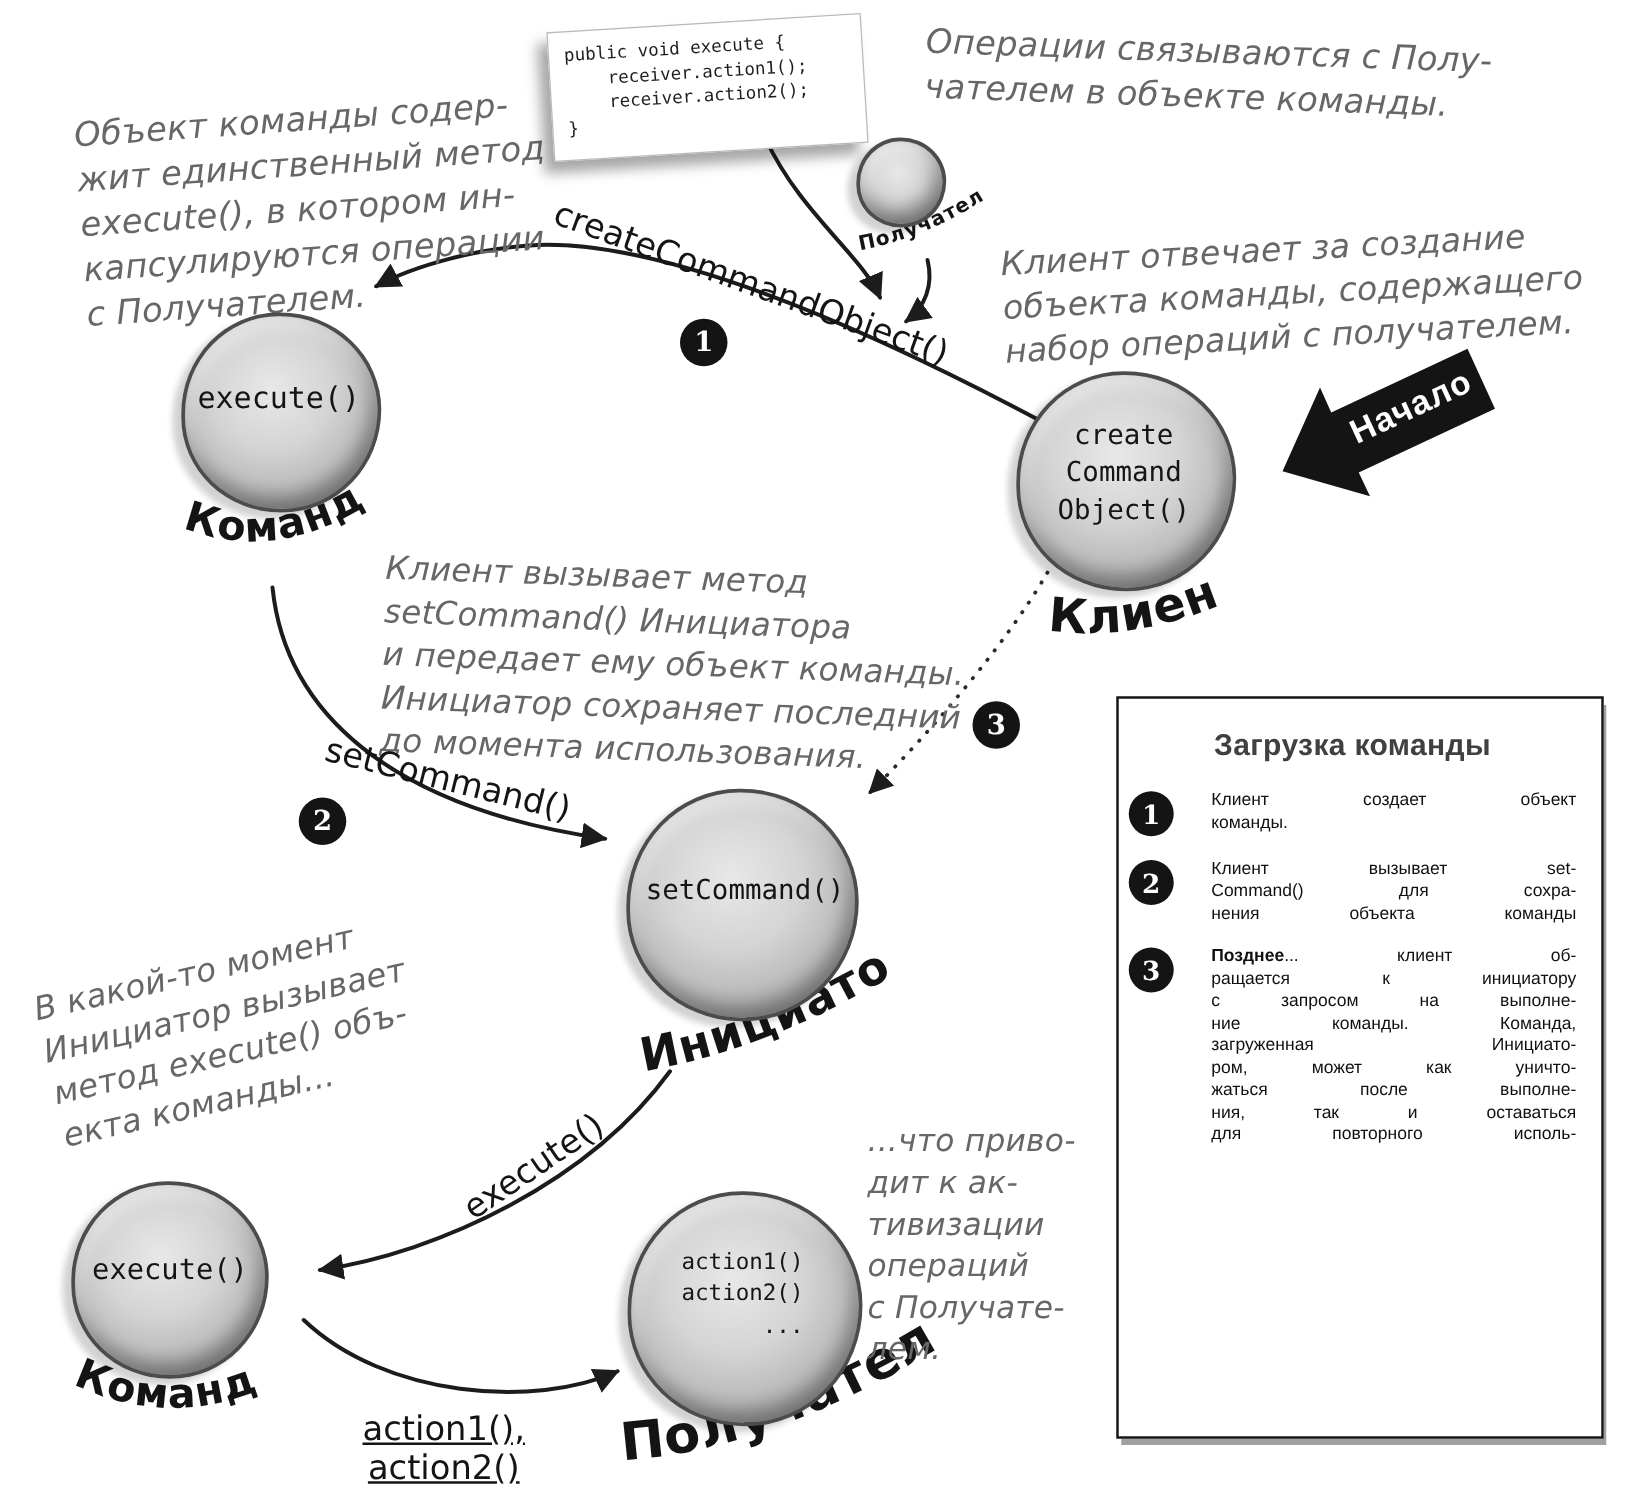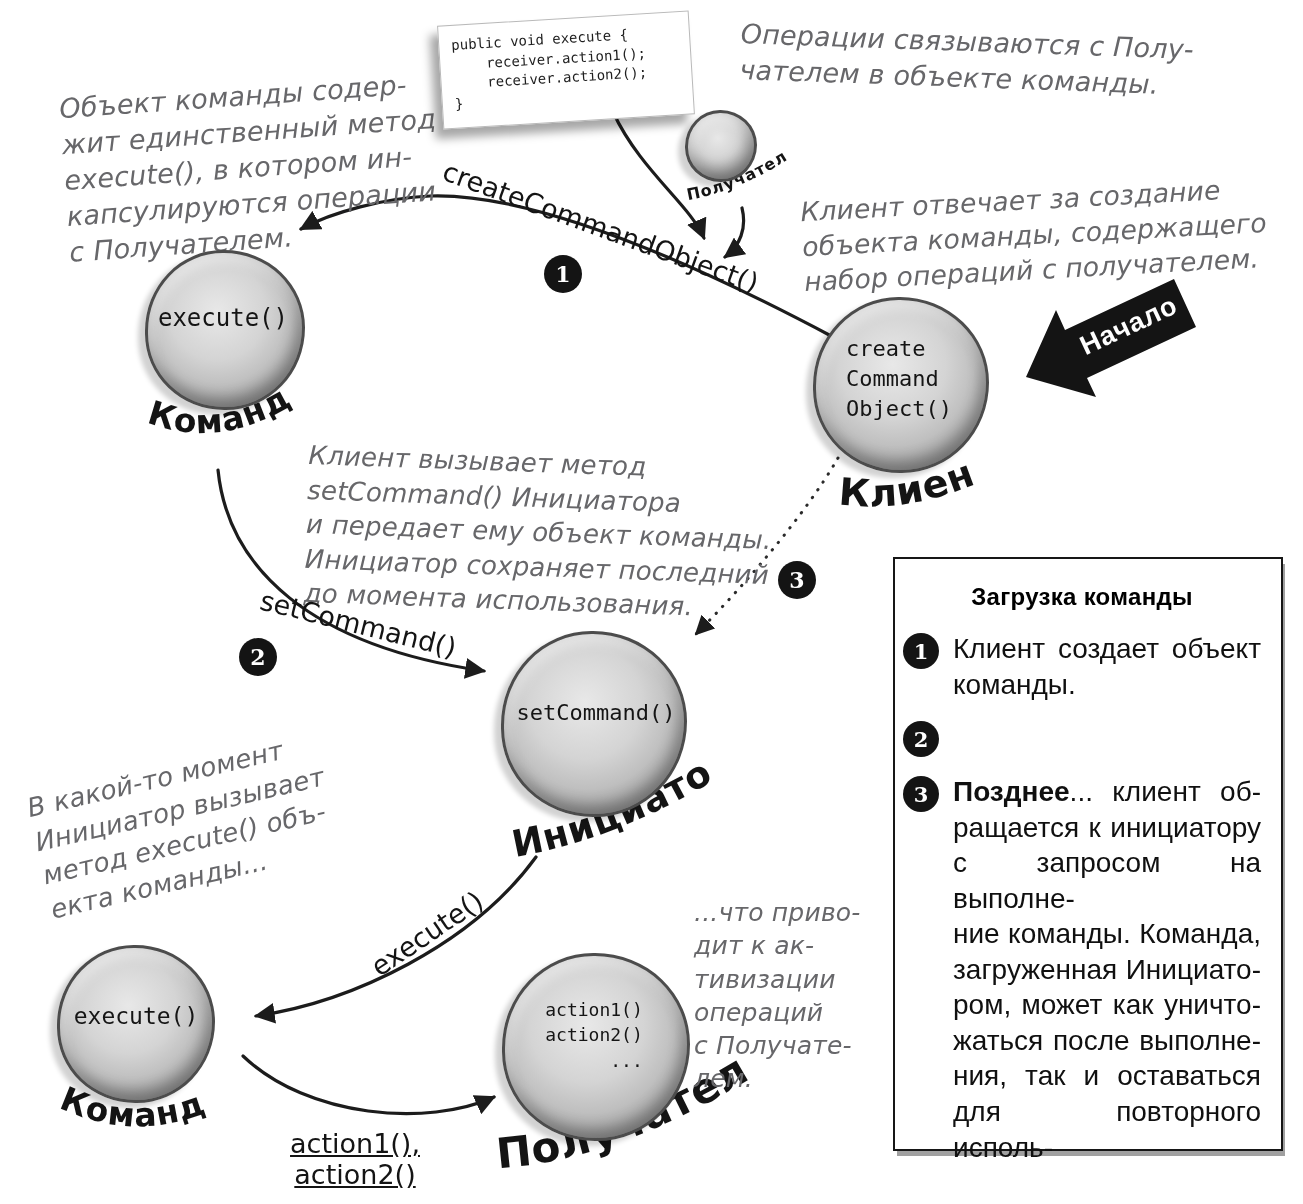--- a/index.html
+++ b/index.html
@@ -28,21 +28,21 @@
 
   .ball { position:absolute; border-radius:49% 51% 50% 50% / 51% 49% 52% 48%;
           background:radial-gradient(circle at 45% 38%, #e8e8e8 0%, #d4d4d4 38%, #bfbfbf 58%, #a6a6a6 74%, #808080 90%, #5a5a5a 100%);
           border:3px solid #4c4c4c;
           box-shadow:-7px 5px 5px rgba(0,0,0,.18),
                      inset -4px -9px 14px rgba(0,0,0,.30),
                      inset 4px 9px 12px rgba(255,255,255,.45);
           display:flex; align-items:center; justify-content:center; }
   .ball-small    { left:685px; top:110px; width:72px;  height:72px; }
   .ball-cmd-top  { left:145px; top:250px; width:160px; height:160px; }
-  .ball-client   { left:813px; top:297px; width:176px; height:176px; }
+  .ball-client   { left:813px; top:297px; width:176px; height:176px;text-align:center; }
   .ball-invoker  { left:501px; top:631px; width:186px; height:186px; }
   .ball-cmd-bot  { left:57px;  top:945px; width:158px; height:158px; }
   .ball-recv-bot { left:502px; top:953px; width:188px; height:188px; }
 
   .method { font-family:"DejaVu Sans Mono","Liberation Mono",monospace; color:#151515; white-space:pre; }
   .m-cmd-top { font-size:24px; transform:translate(-2px,-12px); }
   .m-client  { font-size:22px; line-height:1.35; transform:translate(-2px,-6px); }
   .m-invoker { font-size:22px; transform:translate(2px,-12px); }
   .m-cmd-bot { font-size:23px; transform:translate(0,-8px); }
   .m-recv    { font-size:18px; line-height:1.4; transform:translate(-2px,-12px); }
@@ -61,28 +61,28 @@
   .b2 { left:239px; top:638px; }
   .b3 { left:778px; top:561px; }
 
   .start-label { position:absolute; left:1050px; top:310px; width:160px; height:36px;
                  text-align:center; color:#fff; font-weight:bold; font-size:27px;
                  transform:rotate(-25deg); letter-spacing:1px; }
 
   .sidebar { position:absolute; left:893px; top:557px; width:390px; height:594px; background:#fff;
              border:2.5px solid #161616; box-shadow:3px 6px 0 -1px #a0a0a0;
              padding:24px 20px 20px 8px; }
-  .sb-title { text-align:center; font-weight:bold; font-size:24px; color:#000000;
+  .sb-title { text-align:center; font-weight:bold; font-size:24px; color:#404040;
               letter-spacing:.3px; margin-bottom:20px; }
   .sb-item  { display:flex; gap:14px; margin-bottom:17px; }
   .sb-badge { flex:0 0 36px; width:36px; height:36px; border-radius:50%; background:#141414;
               color:#fff; display:flex; align-items:center; justify-content:center;
               font-family:"DejaVu Serif",serif; font-weight:bold; font-size:21px; margin-top:2px; }
-  .sb-text  { font-size:28px; line-height:1.27; color:#101010; white-space:pre-line;
-              text-align:justify; text-align-last:justify; width:100%; }
+  .sb-text  { font-size:14px; line-height:1.27; color:#101010; white-space:pre-line;
+              text-align:justify; text-align-last:justify; width:100%;margin-left:16px; }
   .sb-text .sb-last { display:block; text-align:right; text-align-last:left; }
 </style>
 </head>
 <body>
 
 <svg class="overlay" width="1303" height="1204" viewBox="0 0 1303 1204">
   <defs>
     <marker id="ah" viewBox="0 0 10 10" refX="9" refY="5" markerWidth="6.5" markerHeight="6.5" orient="auto-start-reverse">
       <path d="M0,0 L10,5 L0,10 z" fill="#1c1c1c"></path>
     </marker>
@@ -185,21 +185,23 @@
 <div class="sidebar">
   <div class="sb-title">Загрузка команды</div>
 
   <div class="sb-item">
     <div class="sb-badge">1</div>
     <p class="sb-text"><b></b><span>Клиент создает объект</span><span class="sb-last">команды.</span></p>
   </div>
 
   <div class="sb-item">
     <div class="sb-badge">2</div>
-    <p class="sb-text"><b></b></p>
+    <p class="sb-text"><b></b><span>Клиент вызывает set-
+Command() для сохра-
+нения объекта команды</span></p>
   </div>
 
   <div class="sb-item">
     <div class="sb-badge">3</div>
     <p class="sb-text"><b>Позднее</b><span>... клиент об-
 ращается к инициатору
 с запросом на выполне-
 ние команды. Команда,
 загруженная Инициато-
 ром, может как уничто-

